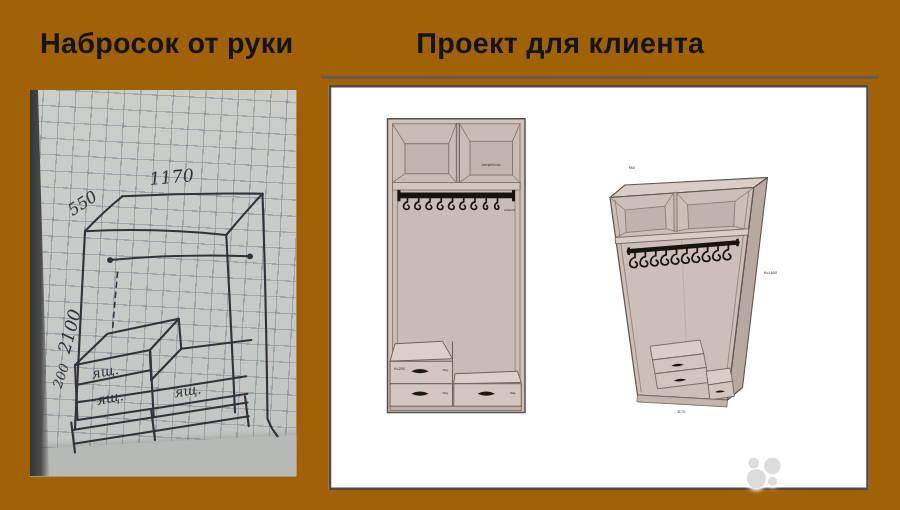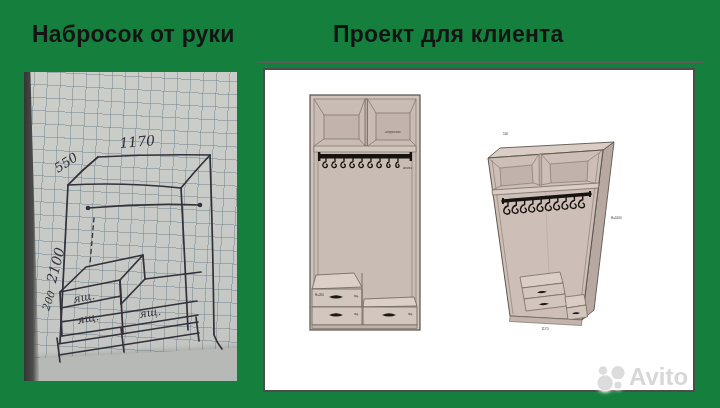--- a/index.html
+++ b/index.html
@@ -1,16 +1,16 @@
 <!DOCTYPE html>
 <html><head>
 <meta charset="utf-8">
 <style>
   html,body{margin:0;padding:0;background:#fff;}
-  .stage{position:relative;width:720px;height:408px;background:#15803d;overflow:hidden;
+  .stage{position:relative;width:720px;height:408px;background:#a16207;overflow:hidden;
          font-family:"Liberation Sans",sans-serif;}
   .title{position:absolute;top:21px;font-size:23px;font-weight:700;color:#141414;letter-spacing:.2px;}
   .title-left{left:32px;}
   .title-right{left:333px;text-align:right;}
   .hrule{position:absolute;left:257px;top:61px;width:446px;height:2px;background:#5c5c5c;}
   .panel{position:absolute;left:263px;top:68px;width:428px;height:320px;border:2px solid #4c4c4c;background:#fff;}
   
   .photo{position:absolute;left:24px;top:72px;width:213px;height:309px;background:#c3c6c2;overflow:hidden;}
   .grid{position:absolute;left:-14px;top:-14px;right:-14px;bottom:-14px;
     background:
@@ -197,16 +197,15 @@
 
   <div class="watermark">
     <svg width="30" height="30" viewBox="0 0 28 28">
       <g fill="#dcdcdc">
         <circle cx="6.5" cy="8" r="4"></circle>
         <circle cx="8.5" cy="19.5" r="7.2"></circle>
         <circle cx="20.5" cy="10" r="6.2"></circle>
         <circle cx="20.5" cy="21.5" r="3.4"></circle>
       </g>
     </svg>
-    <span>Avito</span>
   </div>
 
 </div>
 
 </body></html>

